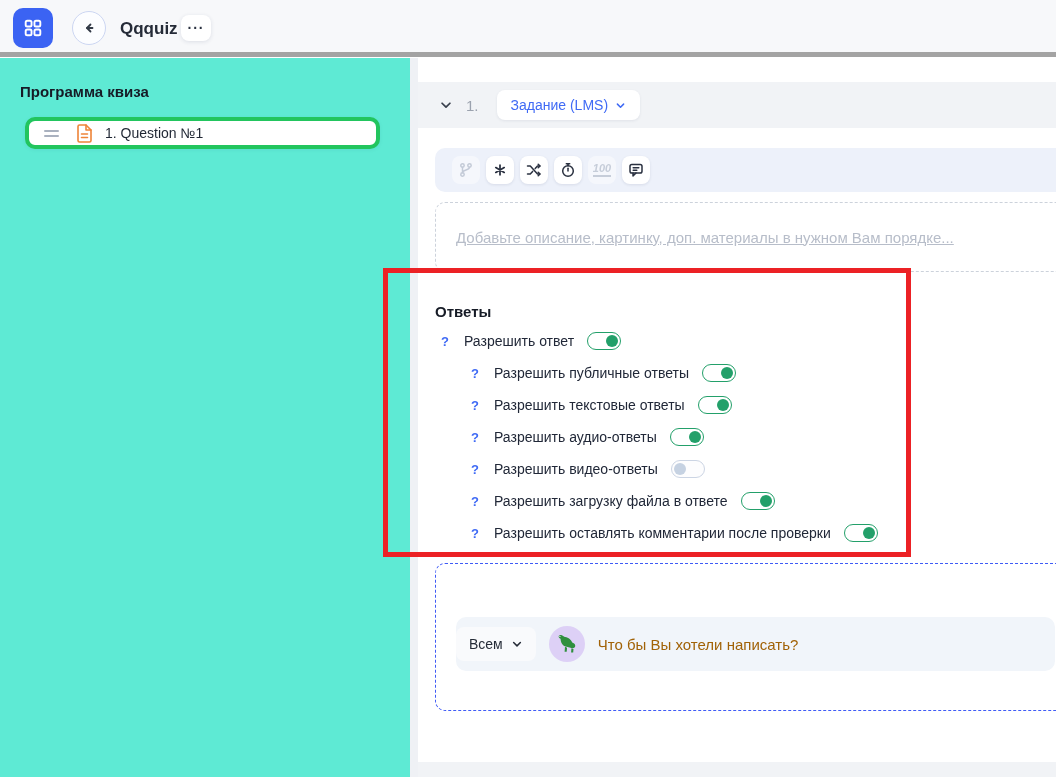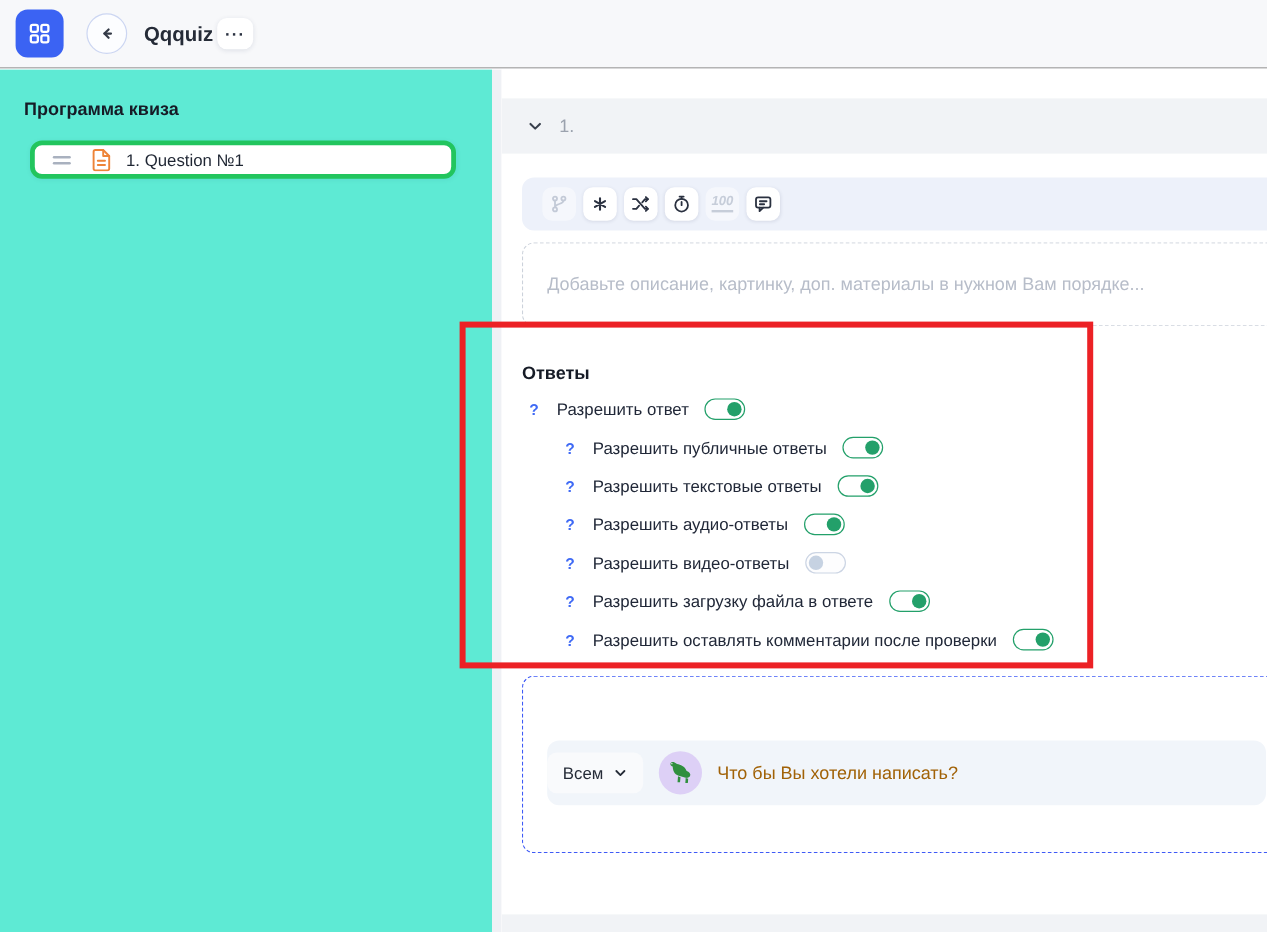--- a/index.html
+++ b/index.html
@@ -5,21 +5,21 @@
   * { margin:0; padding:0; box-sizing:border-box; }
   html,body { width:1056px; height:777px; overflow:hidden; }
   body {
     font-family:"Liberation Sans","DejaVu Sans",sans-serif;
     background:#ffffff; position:relative; color:#1e2532;
   }
   svg { display:block; }
 
   
   .topbar { position:absolute; left:0; top:0; width:1056px; height:57px;
-    background:#f7f8fa; border-bottom:1px solid #a3a3a3; z-index:5; }
+    background:#f7f8fa; border-bottom:5px solid #a3a3a3; z-index:5; }
   .apps-btn { position:absolute; left:13px; top:8px; width:40px; height:40px;
     border-radius:10px; background:#3b63f3; display:flex; align-items:center; justify-content:center; cursor:pointer; }
   .back-btn { position:absolute; left:72px; top:11px; width:34px; height:34px; border-radius:50%;
     background:#fcfdff; border:1px solid #ccd6f2; display:flex; align-items:center; justify-content:center; cursor:pointer; }
   .quiz-title { position:absolute; left:120px; top:0; height:57px; display:flex; align-items:center;
     font-size:17px; font-weight:700; color:#252b37; }
   .more-btn { position:absolute; left:181px; top:15px; width:30px; height:26px; border-radius:8px;
     background:#ffffff; box-shadow:0 1px 4px rgba(25,39,80,.12); display:flex; align-items:center; justify-content:center;
     font-weight:700; color:#2a3140; font-size:14px; letter-spacing:1px; cursor:pointer; }
 
@@ -50,21 +50,21 @@
     border-radius:10px; display:flex; align-items:center; gap:6px; padding-left:17px; }
   .tool-btn { width:28px; height:28px; border-radius:8px; background:#ffffff;
     box-shadow:0 1px 3px rgba(25,39,80,.1); display:flex; align-items:center; justify-content:center;
     border:none; cursor:pointer; }
   .tool-btn.disabled { background:rgba(255,255,255,.45); box-shadow:none; cursor:default; }
   .hundred { font-size:11px; font-style:italic; font-weight:700; color:#c6cdd9;
     border-bottom:2px solid #c6cdd9; line-height:1; padding-bottom:1px; }
 
   .desc-box { position:absolute; left:17px; top:144px; right:-20px; height:70px;
     border:1px dashed #ccd2db; border-radius:10px; display:flex; align-items:center; padding-left:20px; cursor:text; }
-  .desc-placeholder { font-size:15px; color:#b7bdc9; }
+  .desc-placeholder { font-size:15px; color:#b7bdc9;text-decoration:underline; }
 
   .answers-heading { position:absolute; left:17px; top:245px; font-size:15px; font-weight:700; color:#161b26; }
   .toggles { position:absolute; left:17px; top:267px; width:520px; }
   .toggle-row { height:32px; display:flex; align-items:center; padding-left:6px; }
   .toggle-row.indent { padding-left:36px; }
   .q-icon { color:#3f6af5; font-size:13px; font-weight:700; width:10px; cursor:pointer; }
   .t-label { font-size:14px; color:#212838; margin-left:13px; margin-right:13px; white-space:nowrap; }
   .toggle { width:34px; height:18px; border-radius:9px; position:relative; display:inline-block; cursor:pointer; }
   .toggle .knob { position:absolute; top:2px; width:12px; height:12px; border-radius:50%; }
   .toggle.on { background:#ffffff; border:1.5px solid #23a06a; }
@@ -136,20 +136,28 @@
 
 <div class="main">
 
   <div class="block-header">
     <span class="collapse-chevron">
       <svg width="14" height="14" viewBox="0 0 16 16" fill="none" stroke="#39404d" stroke-width="2" stroke-linecap="round" stroke-linejoin="round">
         <path d="M3.5 6 8 10.5 12.5 6"></path>
       </svg>
     </span>
     <span class="block-number">1.</span>
+    <button class="type-btn">
+      <span>Задание (LMS)</span>
+      <span>
+        <svg width="11" height="11" viewBox="0 0 16 16" fill="none" stroke="#3f6af5" stroke-width="2.2" stroke-linecap="round" stroke-linejoin="round">
+          <path d="M3.5 6 8 10.5 12.5 6"></path>
+        </svg>
+      </span>
+    </button>
   </div>
 
   <div class="toolbar">
     <button class="tool-btn disabled">
       <svg width="16" height="16" viewBox="0 0 16 16" fill="none" stroke="#c3cad7" stroke-width="1.5" stroke-linecap="round">
         <circle cx="4.5" cy="3.5" r="1.7"></circle>
           <circle cx="11.5" cy="3.5" r="1.7"></circle>
           <circle cx="4.5" cy="12.5" r="1.7"></circle>
         <path d="M4.5 5.2v5.6M11.5 5.2c0 3.3-7 2.3-7 5.6"></path>
       </svg>

